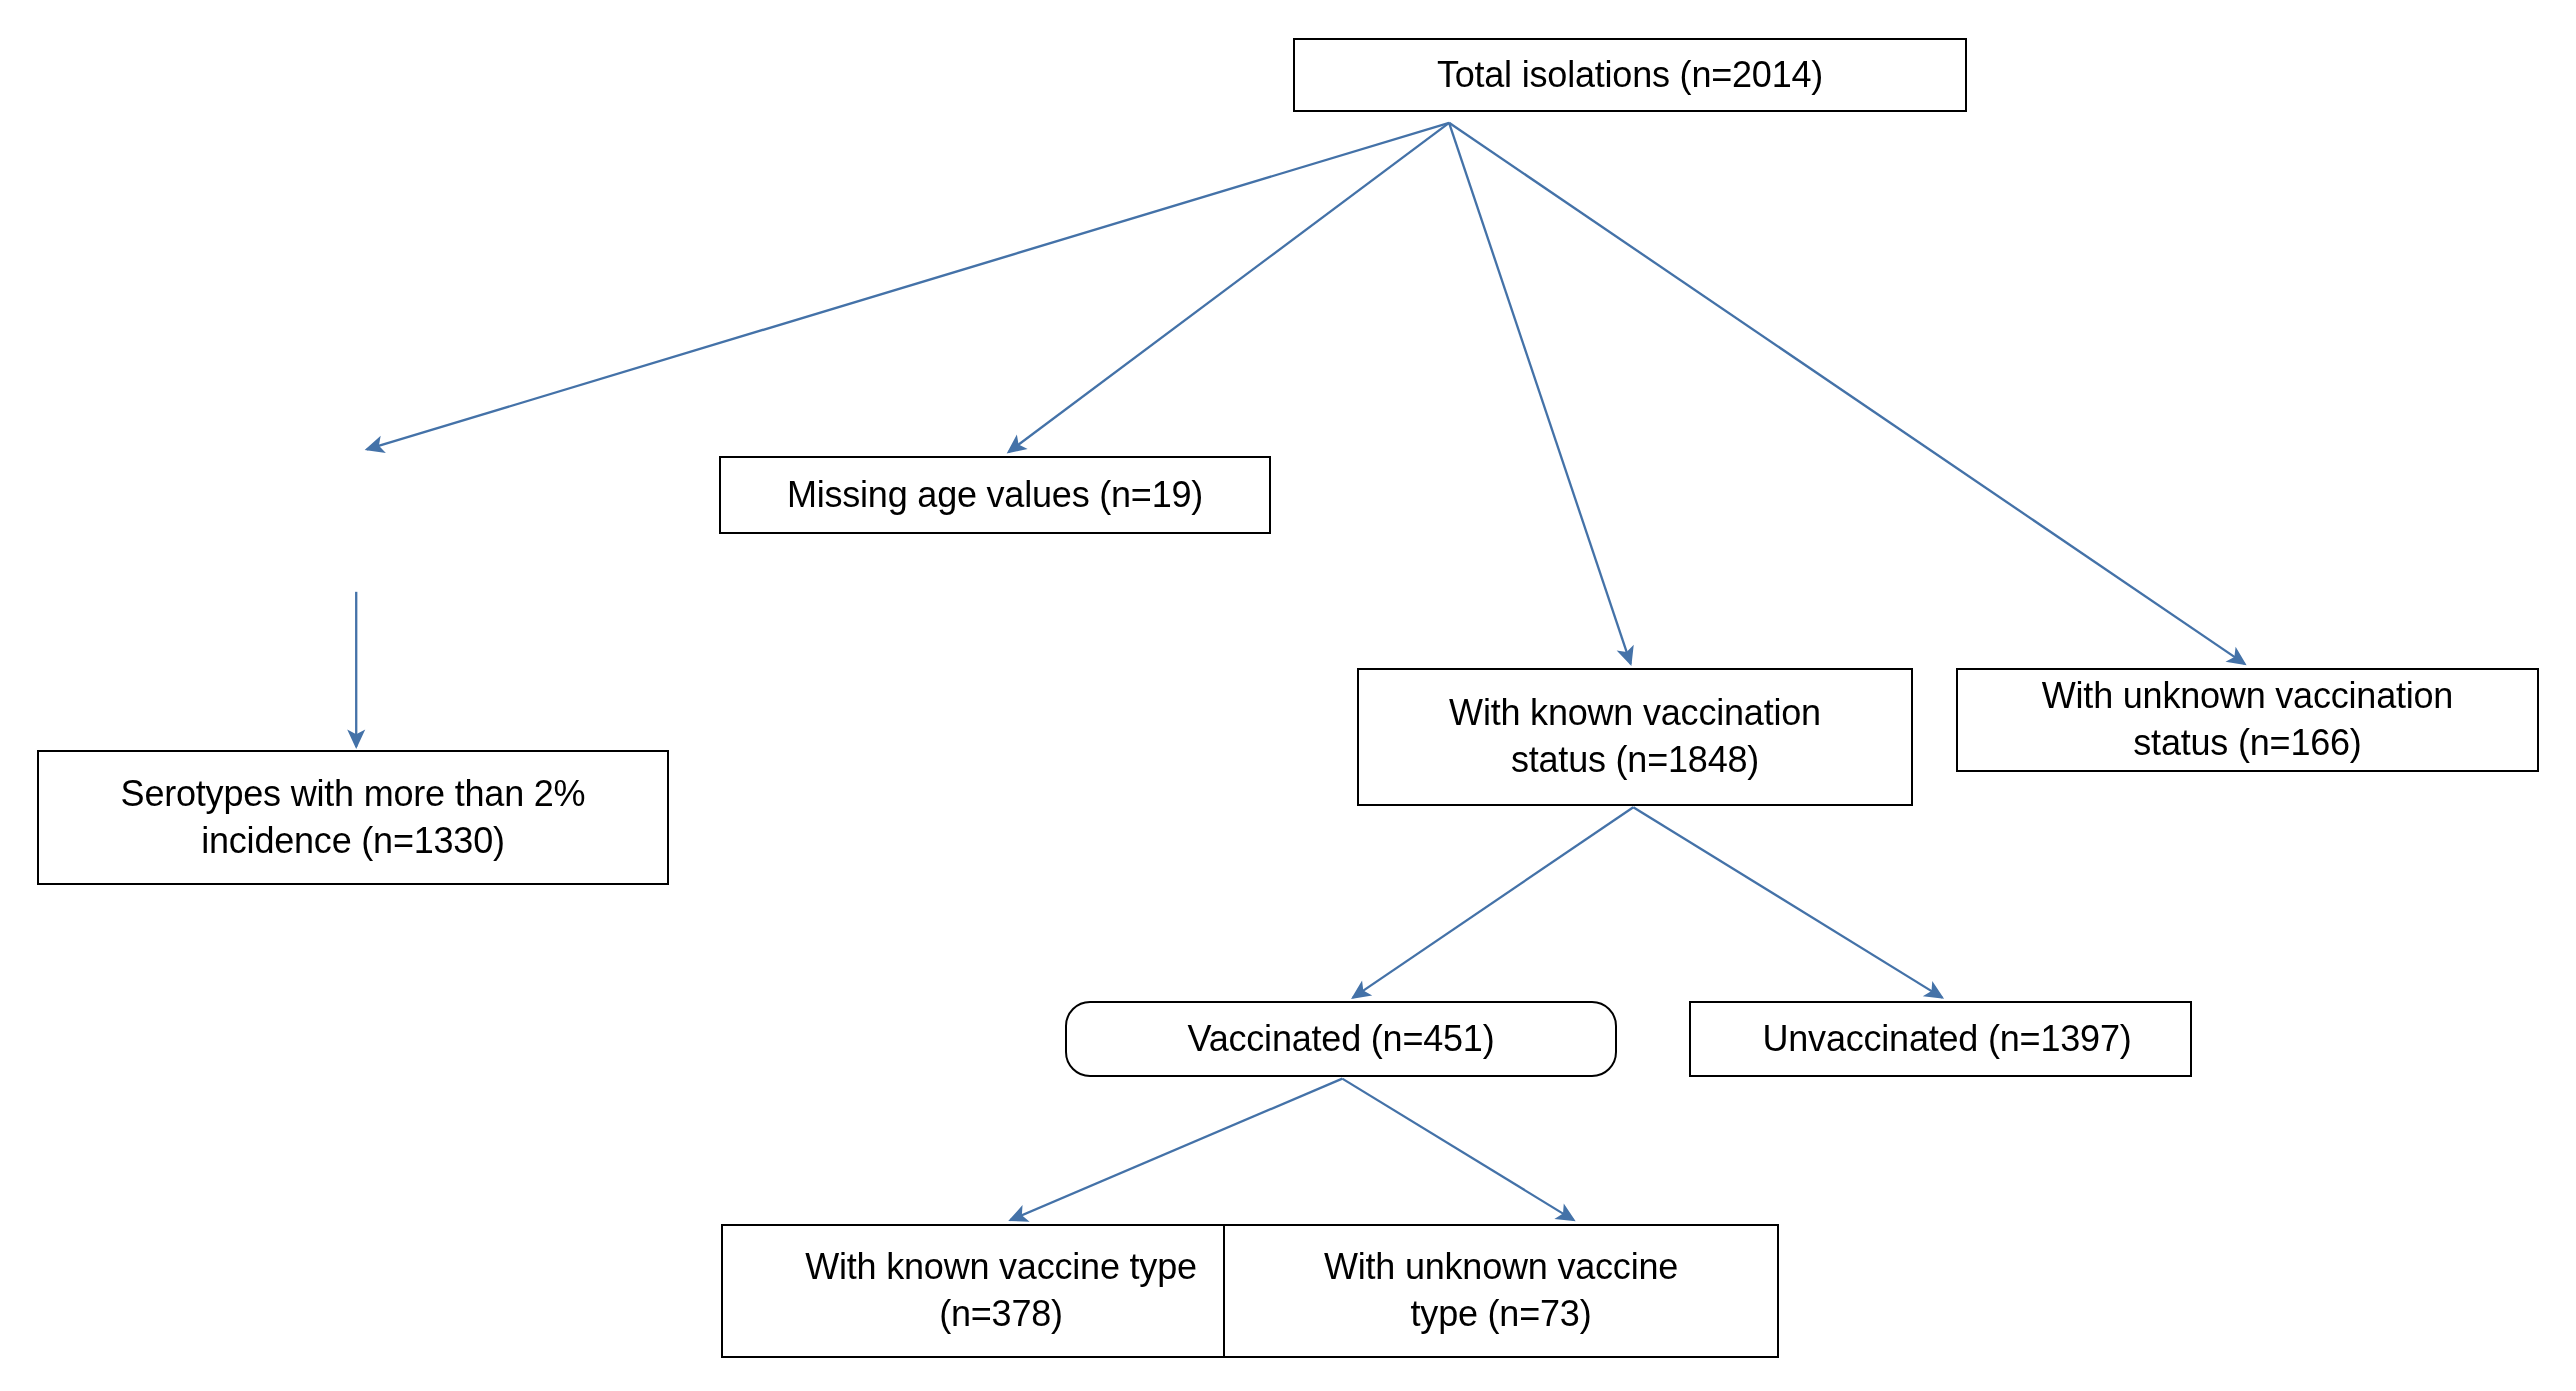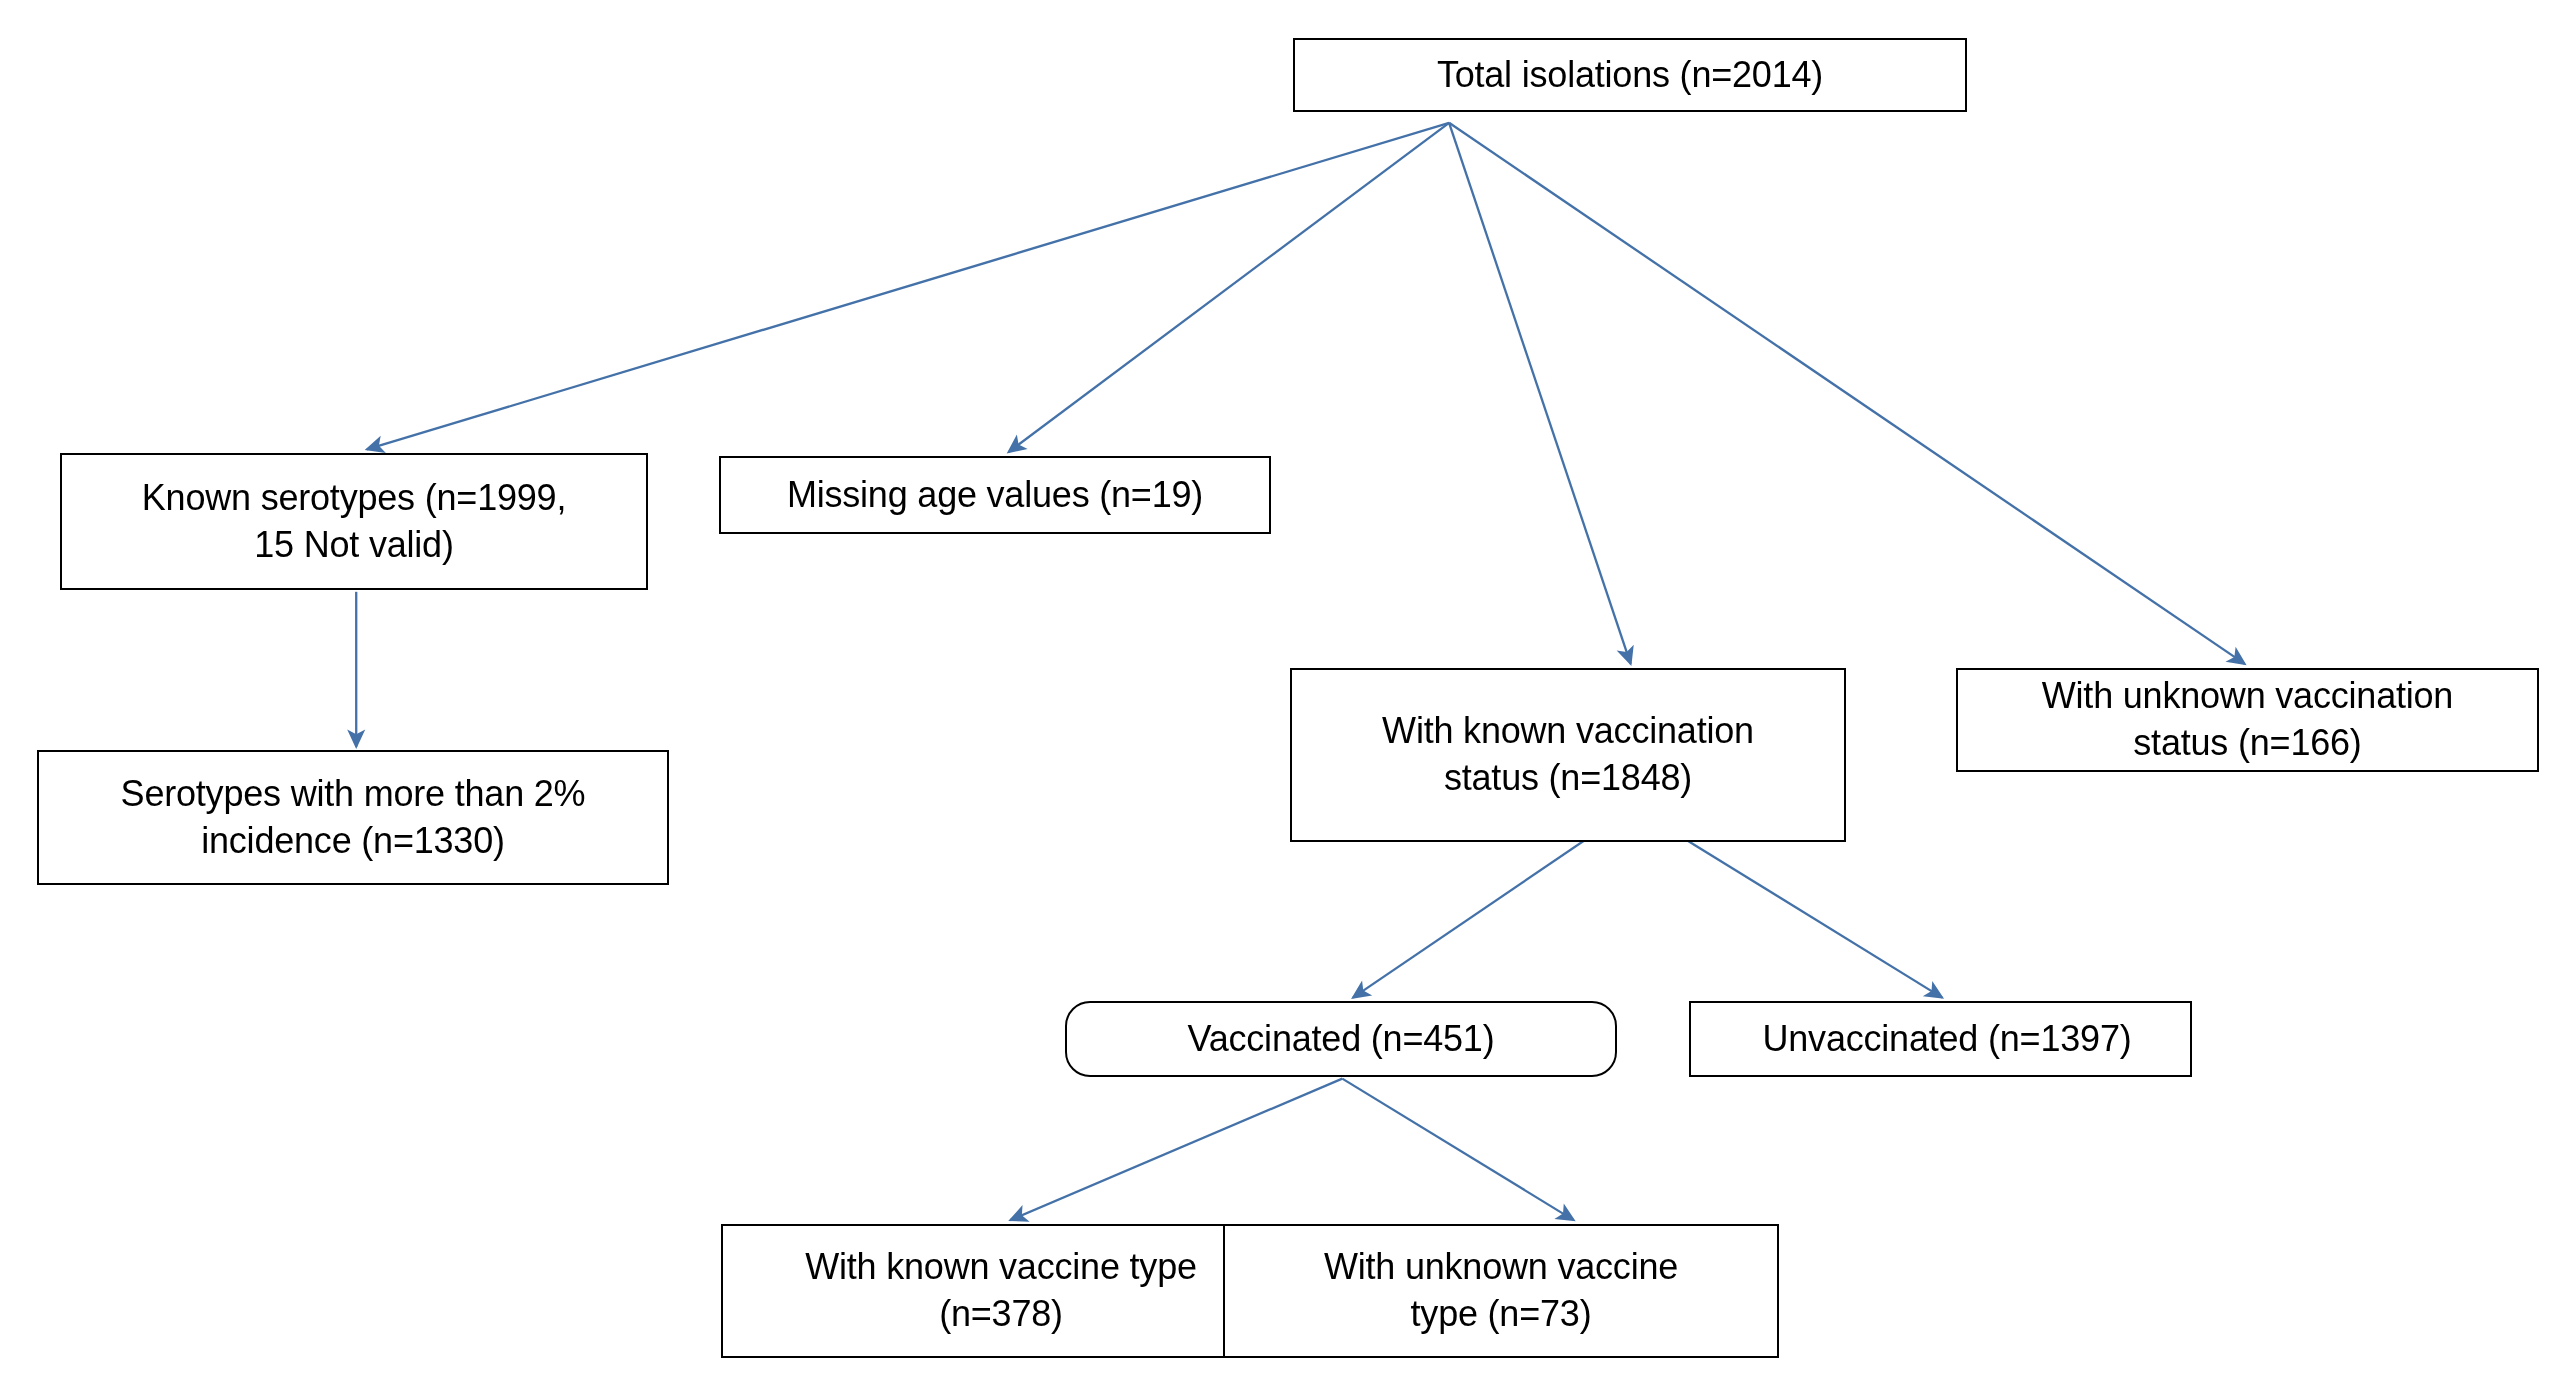--- a/index.html
+++ b/index.html
@@ -70,30 +70,26 @@
         <line x1="1835" y1="907" x2="2182" y2="1121" marker-end="url(#arrowhead)"></line>
         <line x1="1508" y1="1212" x2="1135" y2="1371" marker-end="url(#arrowhead)"></line>
         <line x1="1508" y1="1212" x2="1768" y2="1371" marker-end="url(#arrowhead)"></line>
       </g>
   </svg>
 
   <div class="node" style="left: 1293px; top: 38px; width: 674px; height: 74px;">
     <span class="node-label">Total isolations (n=2014)</span>
   </div>
 
-  <div class="node" style="left: 60px; top: 453px; width: 588px; height: 137px;">
-    <span class="node-label">Known serotypes (n=1999,
-15 Not valid)</span>
-  </div>
 
   <div class="node" style="left: 719px; top: 456px; width: 552px; height: 78px;">
     <span class="node-label">Missing age values (n=19)</span>
   </div>
 
-  <div class="node" style="left: 1290px; top: 668px; width: 556px; height: 174px;">
+  <div class="node" style="left: 1357px; top: 668px; width: 556px; height: 138px;">
     <span class="node-label">With known vaccination
 status (n=1848)</span>
   </div>
 
   <div class="node" style="left: 1956px; top: 668px; width: 583px; height: 104px;">
     <span class="node-label">With unknown vaccination
 status (n=166)</span>
   </div>
 
   <div class="node" style="left: 37px; top: 750px; width: 632px; height: 135px;">

